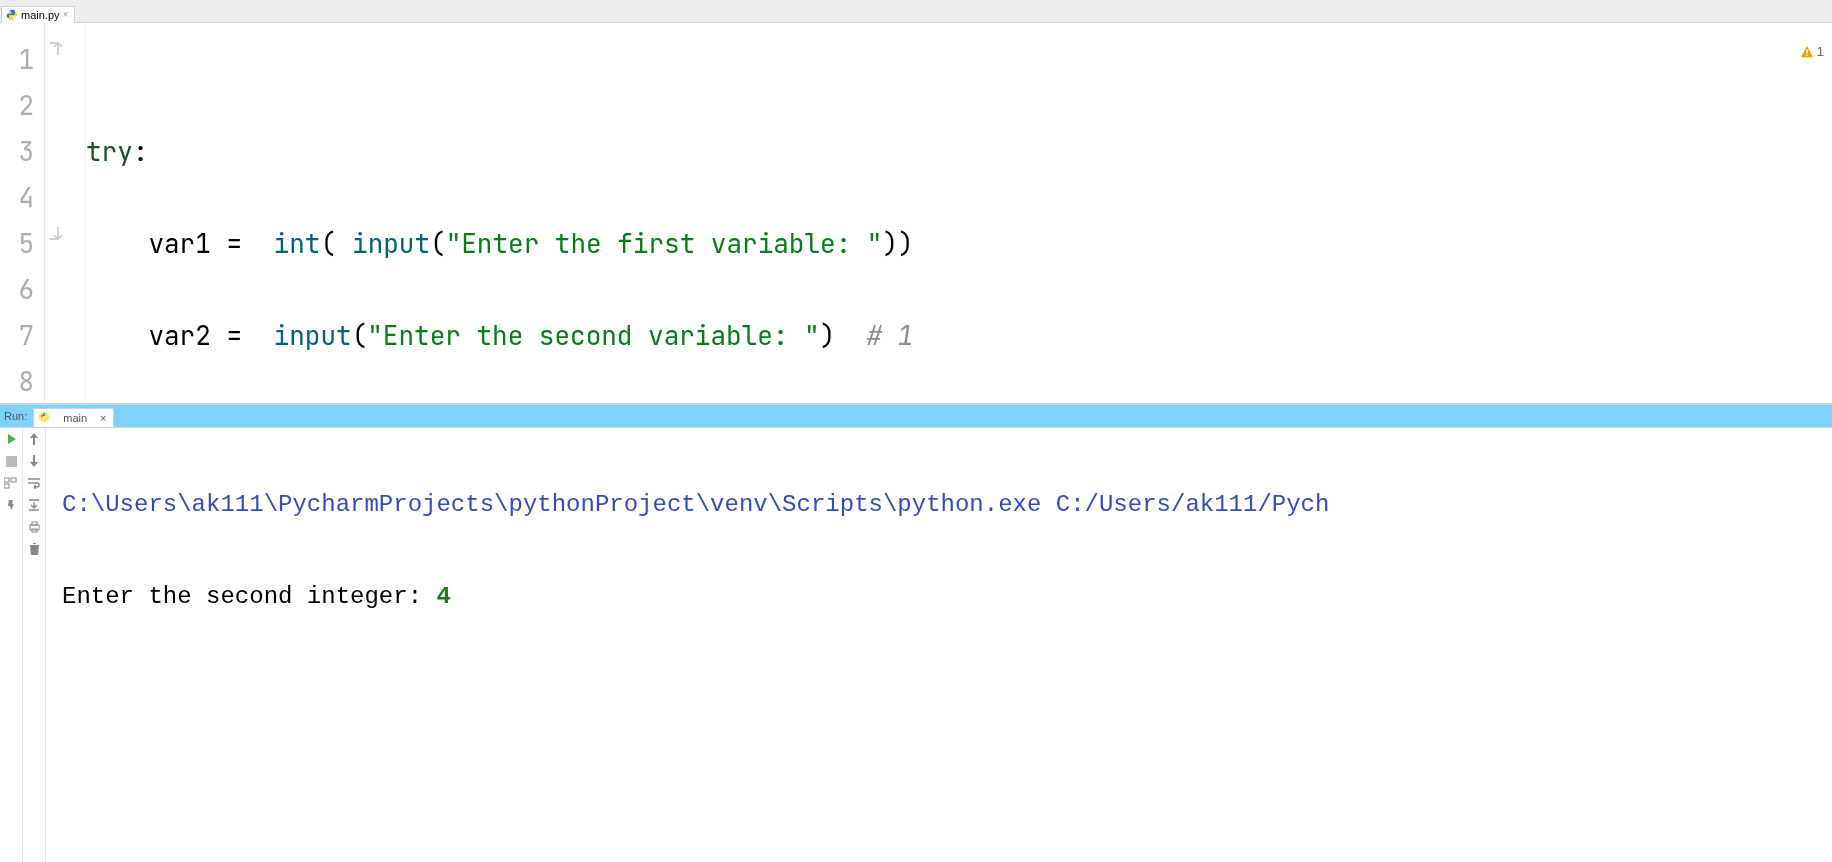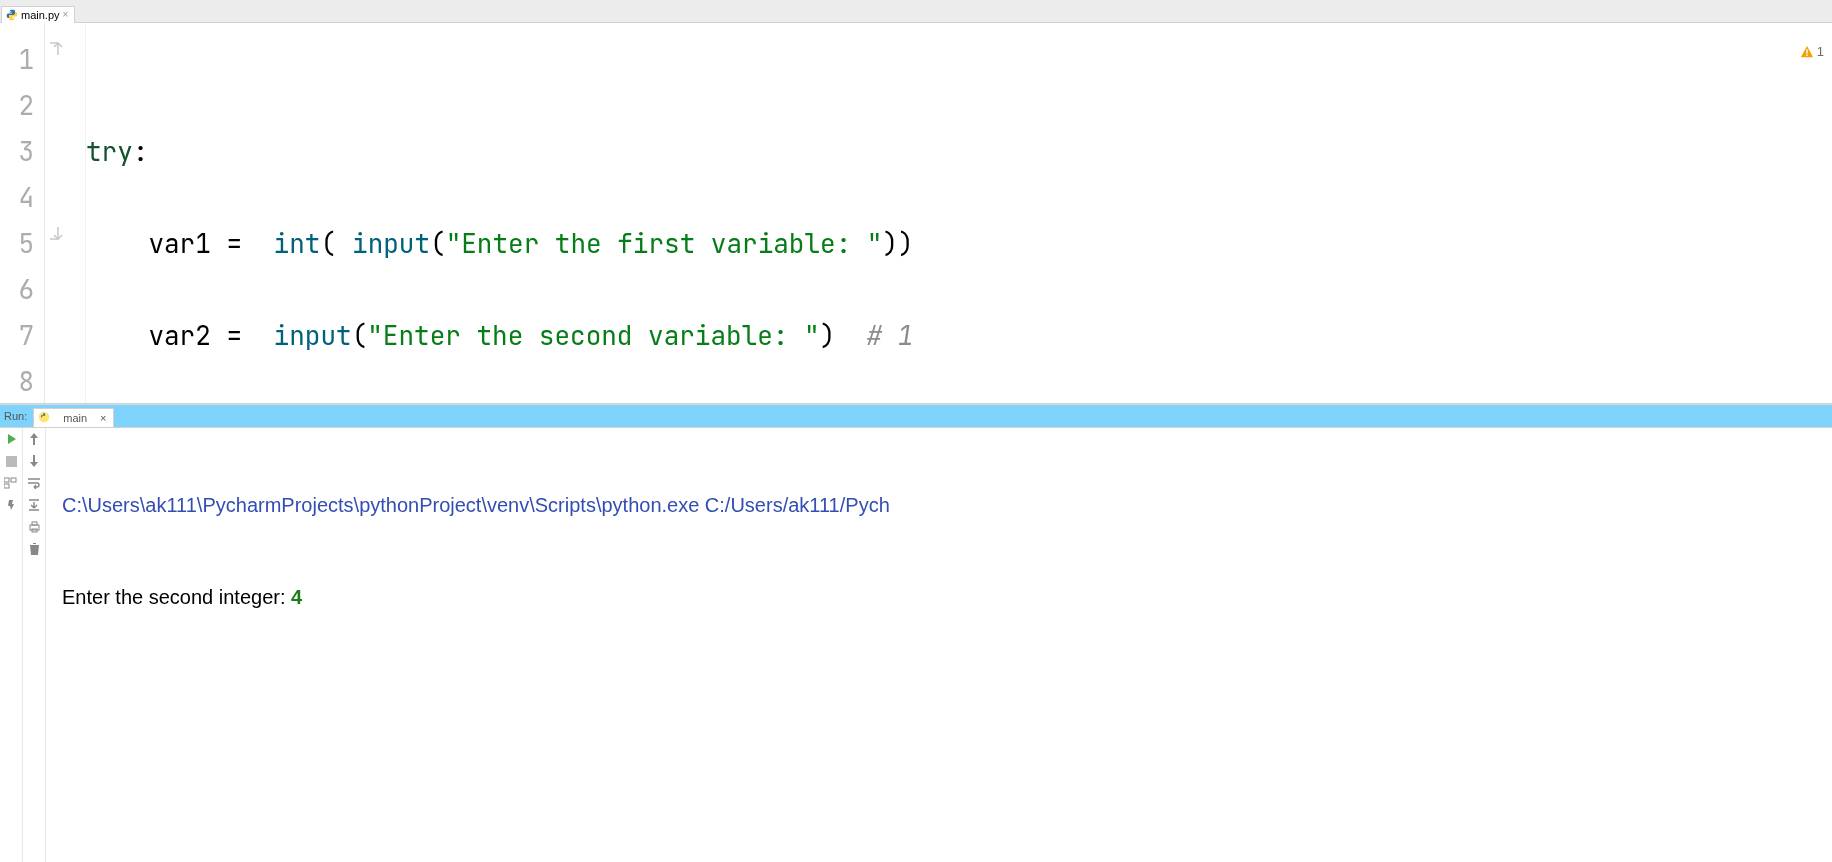--- a/index.html
+++ b/index.html
@@ -25,21 +25,21 @@
   .warn-badge svg{display:block;}
   
   .runheader{height:22px;background:#7dd3fc;border-top:1px solid #d9d9d9;border-bottom:1px solid #d1d1d1;display:flex;align-items:center;font-size:11px;color:#555;}
   .runlabel{padding:0 6px 0 4px;}
   .runtab{background:#fff;border:1px solid #d1d1d1;border-bottom:none;padding:2px 6px 2px 4px;display:flex;align-items:center;gap:13px;position:relative;top:1px;}
   
   .runbody{flex:1;display:flex;overflow:hidden;}
   .sidecol{width:22px;background:#fff;border-right:1px solid #e8e8e8;display:flex;flex-direction:column;align-items:center;padding-top:4px;gap:8px;}
   .sidecol .ic{width:14px;height:14px;display:flex;align-items:center;justify-content:center;color:#6e6e6e;}
   .sidecol .ic svg{display:block;}
-  .console{flex:1;padding:8px 0 0 16px;font-family:Liberation Sans, sans-serif;font-size:20px;line-height:46px;white-space:pre;overflow:hidden;}
+  .console{flex:1;padding:8px 0 0 16px;font-family:Liberation Mono, monospace;font-size:24px;line-height:46px;white-space:pre;overflow:hidden;}
   .path{color:#334db3;}
   .inpv{color:#1a7d1a;font-weight:bold;}
 </style>
 </head>
 <body>
 
 <div class="root">
 
   <div class="tabbar">
     <div class="tab">

